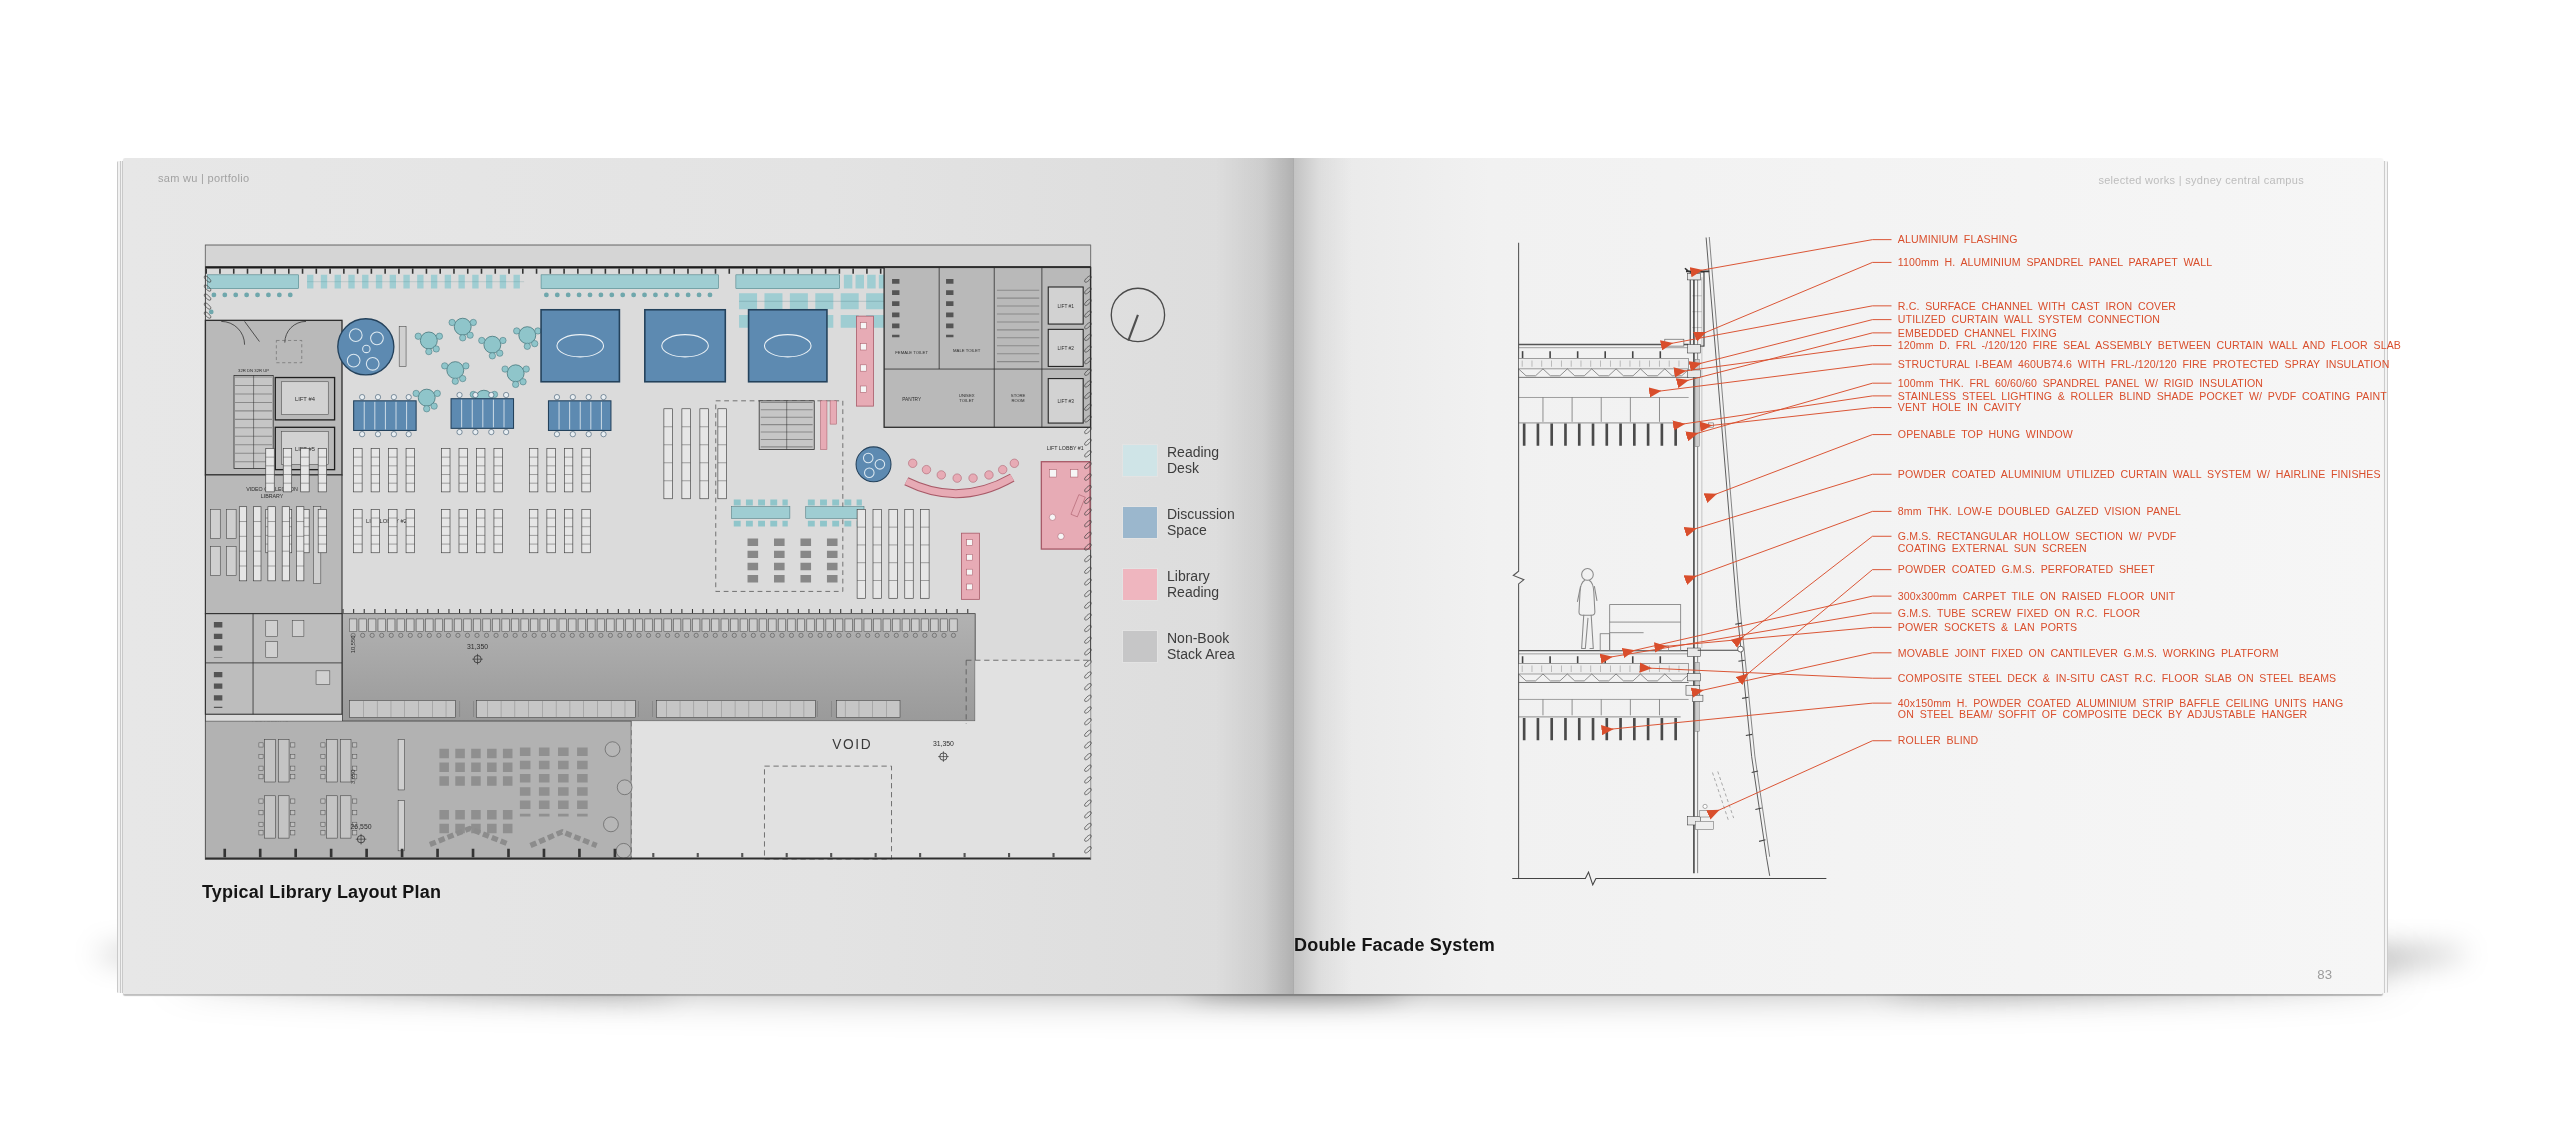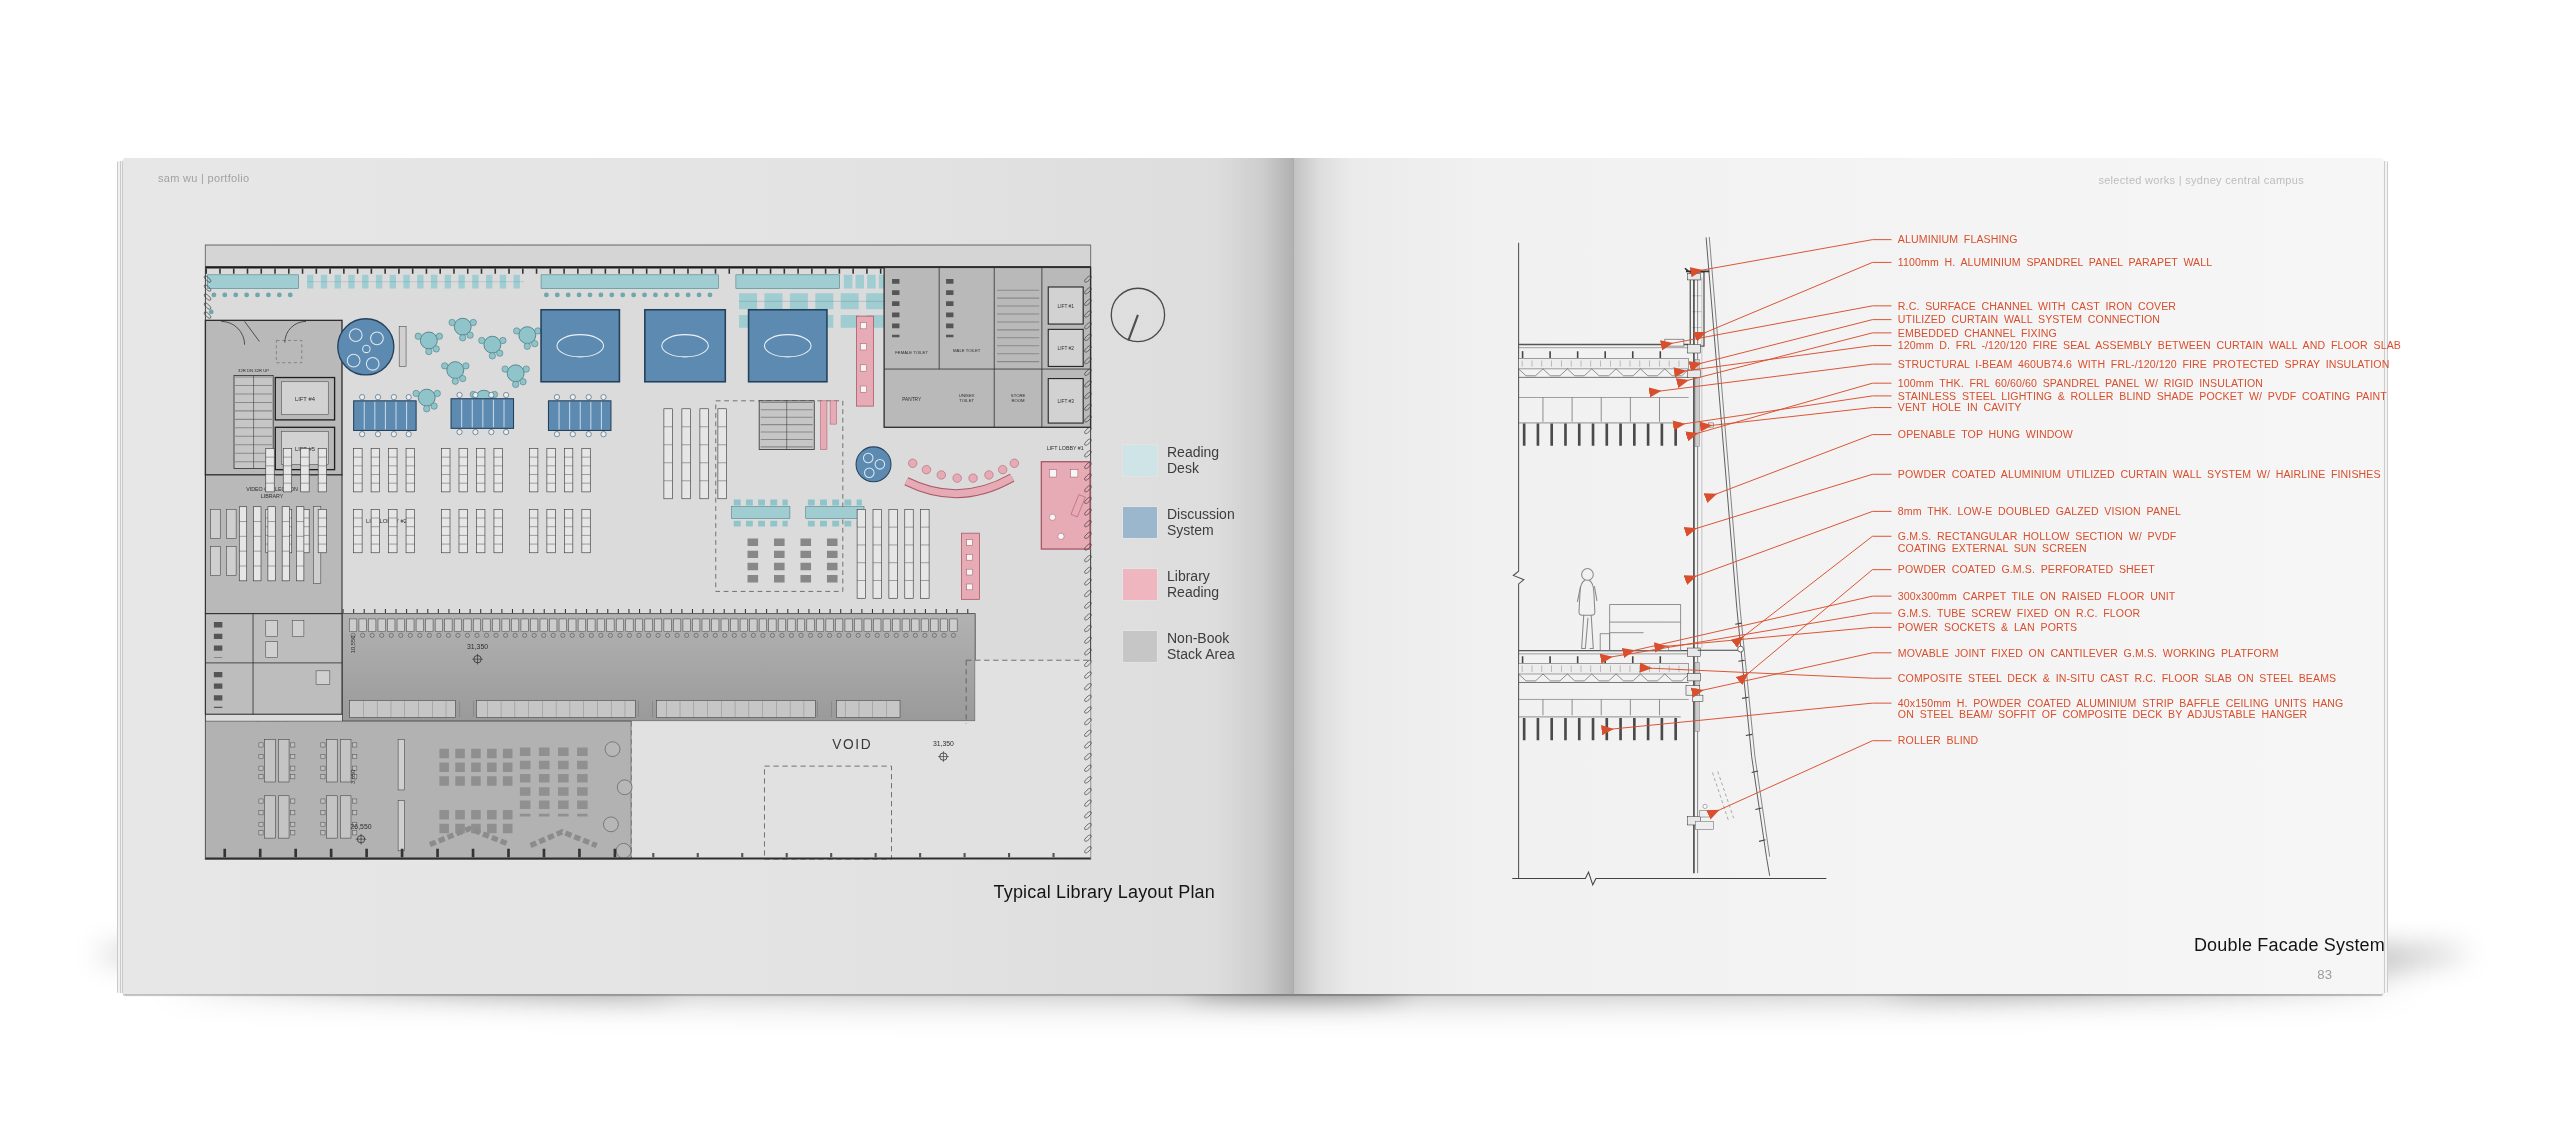--- a/index.html
+++ b/index.html
@@ -34,22 +34,22 @@
     background:repeating-linear-gradient(to right,#c9c9c9 0 1.1px,#f1f1f1 1.1px 2.6px);
     border-radius:1.6px 0 0 1.6px; }
   .edge-stack-r { position:absolute; right:-4.8px; top:3.2px; bottom:1.1px; width:4.8px;
     background:repeating-linear-gradient(to left,#cccccc 0 1.1px,#f4f4f4 1.1px 2.6px);
     border-radius:0 1.6px 1.6px 0; }
 
   .running-head { position:absolute; font-size:11px; letter-spacing:0.3px; }
   .head-left  { left:35px; top:13.8px; color:#a2a2a2; }
   .head-right { right:79px; top:16px; color:#bdbdbd; }
 
-  .caption { position:absolute; font-weight:normal; color:#141414; font-size:18px;
-             letter-spacing:0.2px; text-align:right; }
+  .caption { position:absolute; font-weight:bold; color:#141414; font-size:18px;
+             letter-spacing:0.2px; text-align:left; }
   .caption-left  { left:79px; width:1013px; top:724px; }
   .caption-right { left:0; width:1091px; top:777px; }
 
   .page-number { position:absolute; right:51px; bottom:12px; color:#9c9c9c; font-size:13.2px; }
 
   
   .legend { position:absolute; left:999px; top:286px; width:159px; }
   .legend-item { display:flex; align-items:flex-start; margin-bottom:29px; }
   .legend-swatch { width:36px; height:33px; border:1.1px solid #e3e3e3; flex:0 0 auto; }
   .legend-label { margin-left:9px; font-size:14px; line-height:15.4px; color:#3d3d3d; padding-top:1.1px; }
@@ -701,21 +701,21 @@
         <line x1="58" y1="58" x2="40" y2="106" stroke="#4f4f4f" stroke-width="4"></line>
       </svg>
 
       <div class="legend">
         <div class="legend-item">
           <div class="legend-swatch" style="background: rgb(207, 228, 231);"></div>
           <div class="legend-label"><span>Reading</span><br><span>Desk</span></div>
         </div>
         <div class="legend-item">
           <div class="legend-swatch" style="background: rgb(155, 183, 205);"></div>
-          <div class="legend-label"><span>Discussion</span><br><span>System</span></div>
+          <div class="legend-label"><span>Discussion</span><br><span>Space</span></div>
         </div>
         <div class="legend-item">
           <div class="legend-swatch" style="background: rgb(239, 182, 191);"></div>
           <div class="legend-label"><span>Library</span><br><span>Reading</span></div>
         </div>
         <div class="legend-item">
           <div class="legend-swatch" style="background: rgb(198, 198, 199);"></div>
           <div class="legend-label"><span>Non-Book</span><br><span>Stack Area</span></div>
         </div>
       </div>

